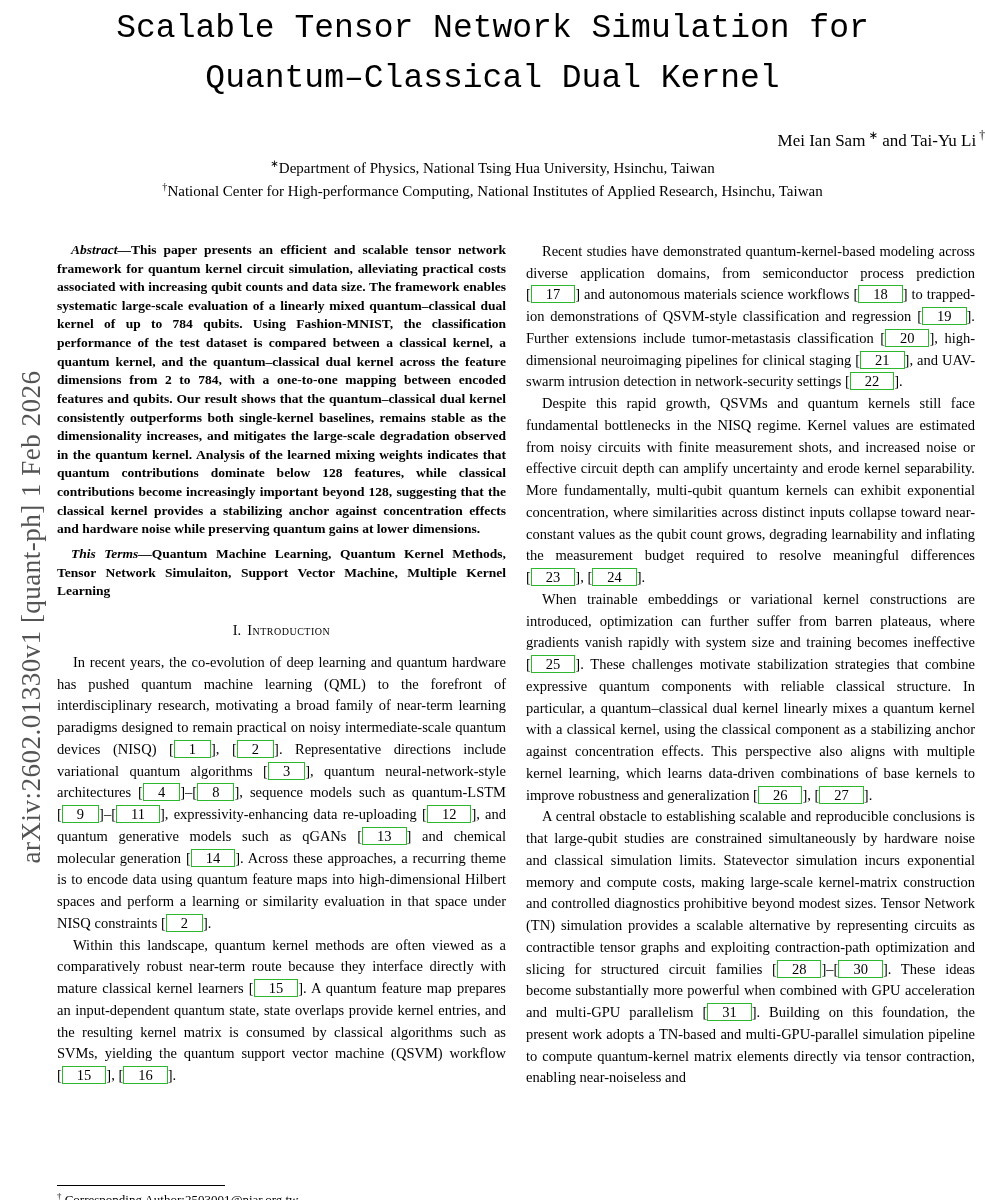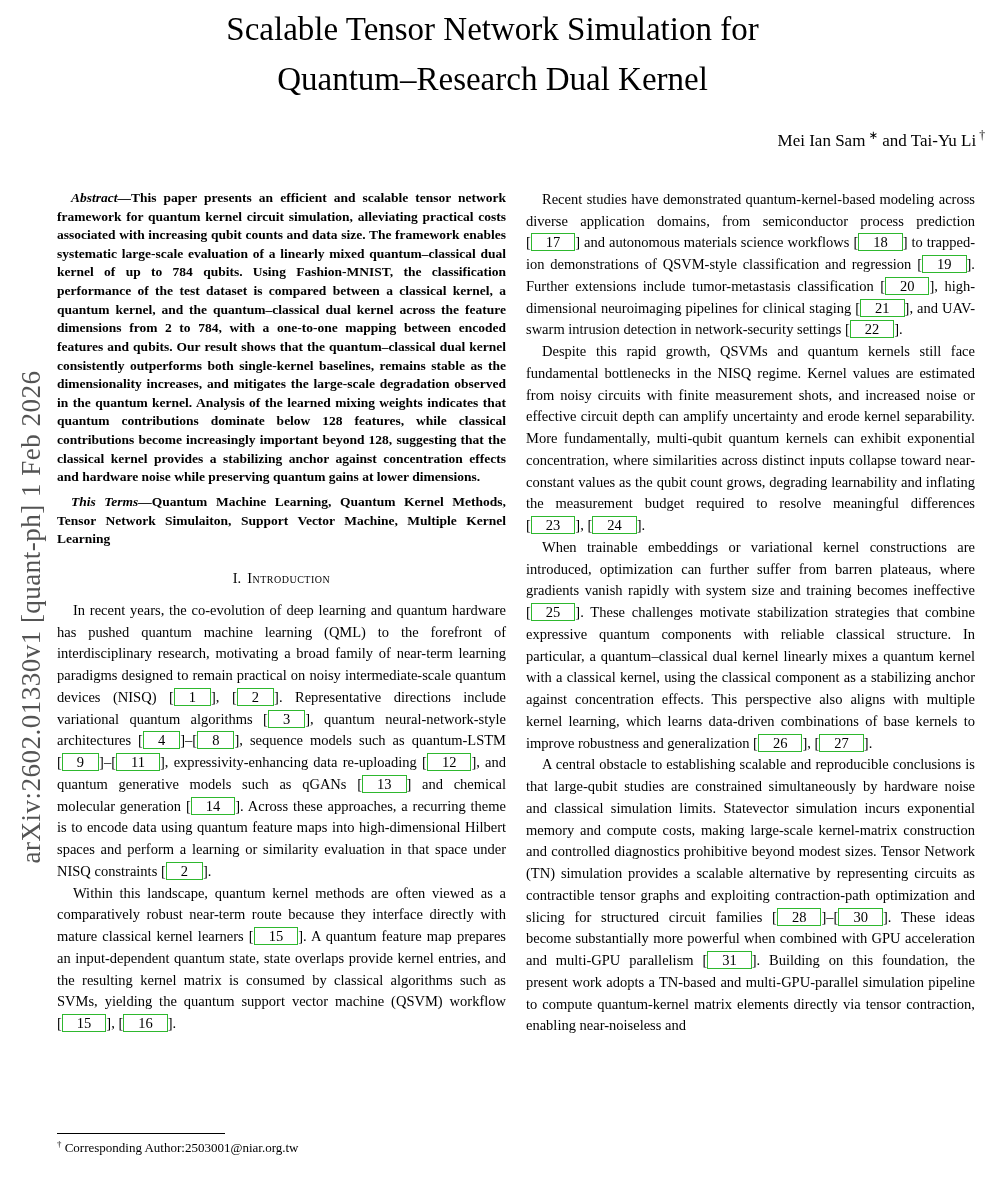--- a/index.html
+++ b/index.html
@@ -19,21 +19,21 @@
     width: 660px; height: 34px;
     text-align: center;
     transform: rotate(-90deg);
     font-size: 27px;
     letter-spacing: 0.5px;
     color: var(--arxiv-text, #545454);
     white-space: nowrap;
   }
 
   .header { text-align: center; padding-top: 4px; }
-  .title { font-size: 33px; font-weight: normal; line-height: 1.52; }
+  .title { font-size: 33px; font-weight: normal; line-height: 1.52; font-family: Liberation Mono, monospace; }
   .authors { font-size: 17px; margin-top: 24px; text-align: right; }
   .authors sup, .affil sup, .footnote sup { font-size: 0.68em; vertical-align: super; }
   .authors sup { margin-left: 3px; }
   .affil { font-size: 15px; line-height: 1.5; }
   .affils { margin-top: 5px; }
 
   .columns {
     display: flex;
     gap: 20px;
     margin: 38px 10px 0 57px;
@@ -78,24 +78,28 @@
 </head>
 <body>
 
 <div class="page">
 
   <div class="arxiv-stamp">arXiv:2602.01330v1 [quant-ph] 1 Feb 2026</div>
 
   <div class="header">
     <h1 class="title">
       <span>Scalable Tensor Network Simulation for</span><br>
-      <span>Quantum–Research Dual Kernel</span>
+      <span>Quantum–Classical Dual Kernel</span>
     </h1>
     <div class="authors">
       <span>Mei Ian Sam</span><sup>∗</sup><span> and </span><span>Tai-Yu Li</span><sup>†</sup>
+    </div>
+    <div class="affils">
+      <div class="affil"><sup>∗</sup><span>Department of Physics, National Tsing Hua University, Hsinchu, Taiwan</span></div>
+      <div class="affil"><sup>†</sup><span>National Center for High-performance Computing, National Institutes of Applied Research, Hsinchu, Taiwan</span></div>
     </div>
   </div>
 
   <div class="columns">
 
     <div class="col col-left">
       <p class="abstract"><span class="lead-label">Abstract—</span><span>This paper presents an efficient and scalable tensor network framework for quantum kernel circuit simulation, alleviating practical costs associated with increasing qubit counts and data size. The framework enables systematic large-scale evaluation of a linearly mixed quantum–classical dual kernel of up to 784 qubits. Using Fashion-MNIST, the classification performance of the test dataset is compared between a classical kernel, a quantum kernel, and the quantum–classical dual kernel across the feature dimensions from 2 to 784, with a one-to-one mapping between encoded features and qubits. Our result shows that the quantum–classical dual kernel consistently outperforms both single-kernel baselines, remains stable as the dimensionality increases, and mitigates the large-scale degradation observed in the quantum kernel. Analysis of the learned mixing weights indicates that quantum contributions dominate below 128 features, while classical contributions become increasingly important beyond 128, suggesting that the classical kernel provides a stabilizing anchor against concentration effects and hardware noise while preserving quantum gains at lower dimensions.</span></p>
 
       <p class="index-terms"><span class="lead-label">This Terms—</span><span>Quantum Machine Learning, Quantum Kernel Methods, Tensor Network Simulaiton, Support Vector Machine, Multiple Kernel Learning</span></p>
 

